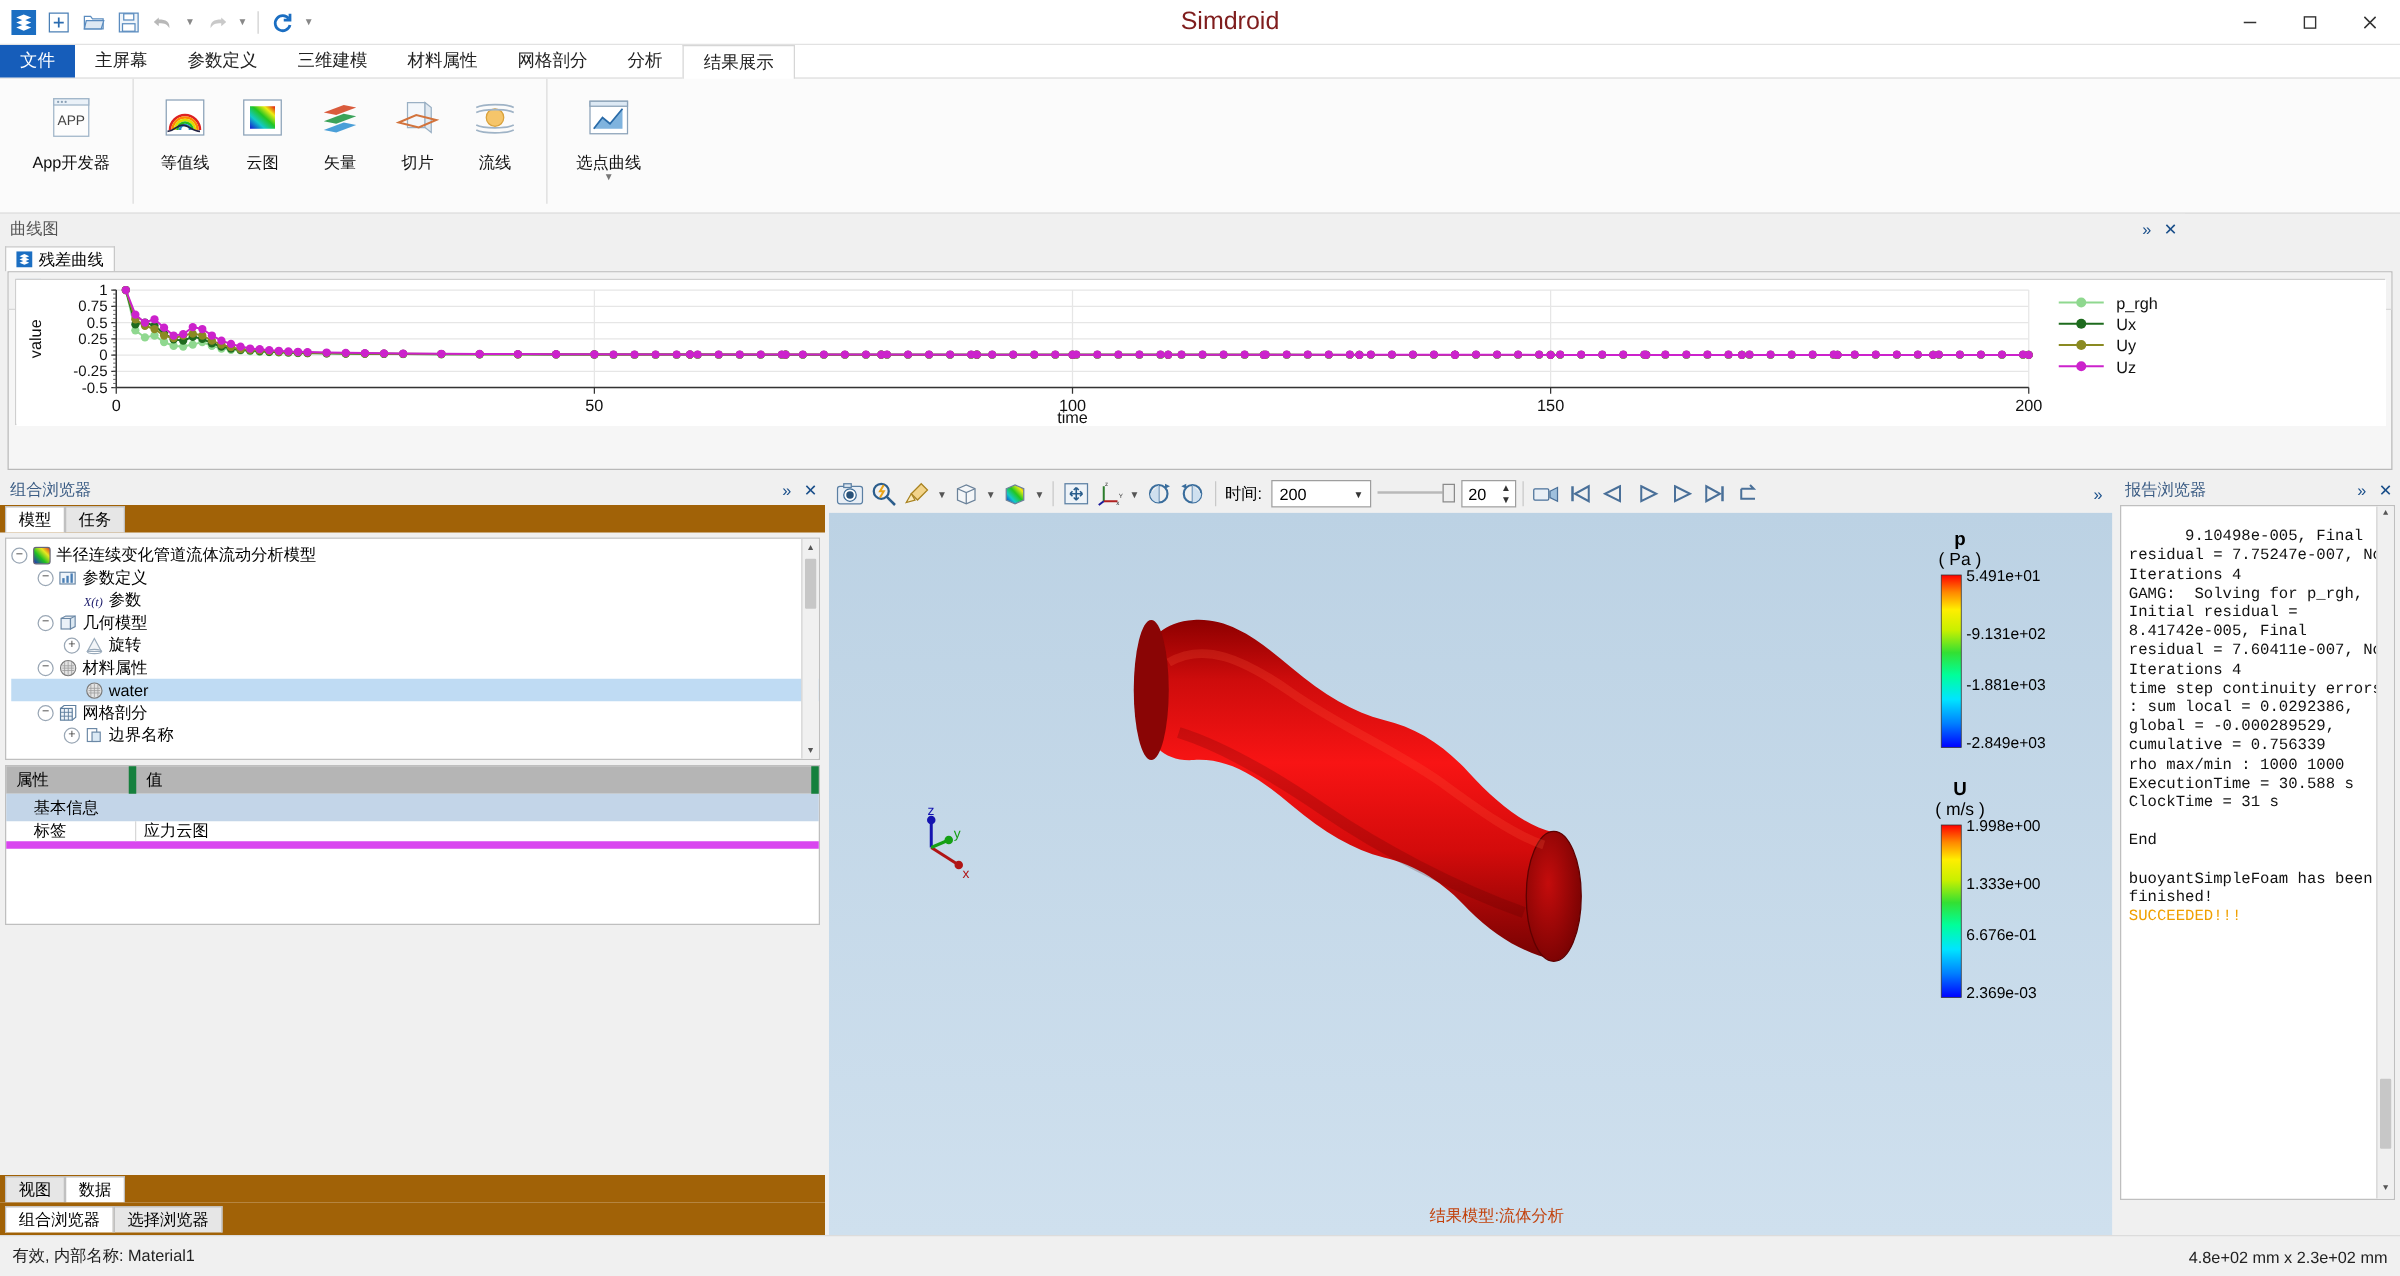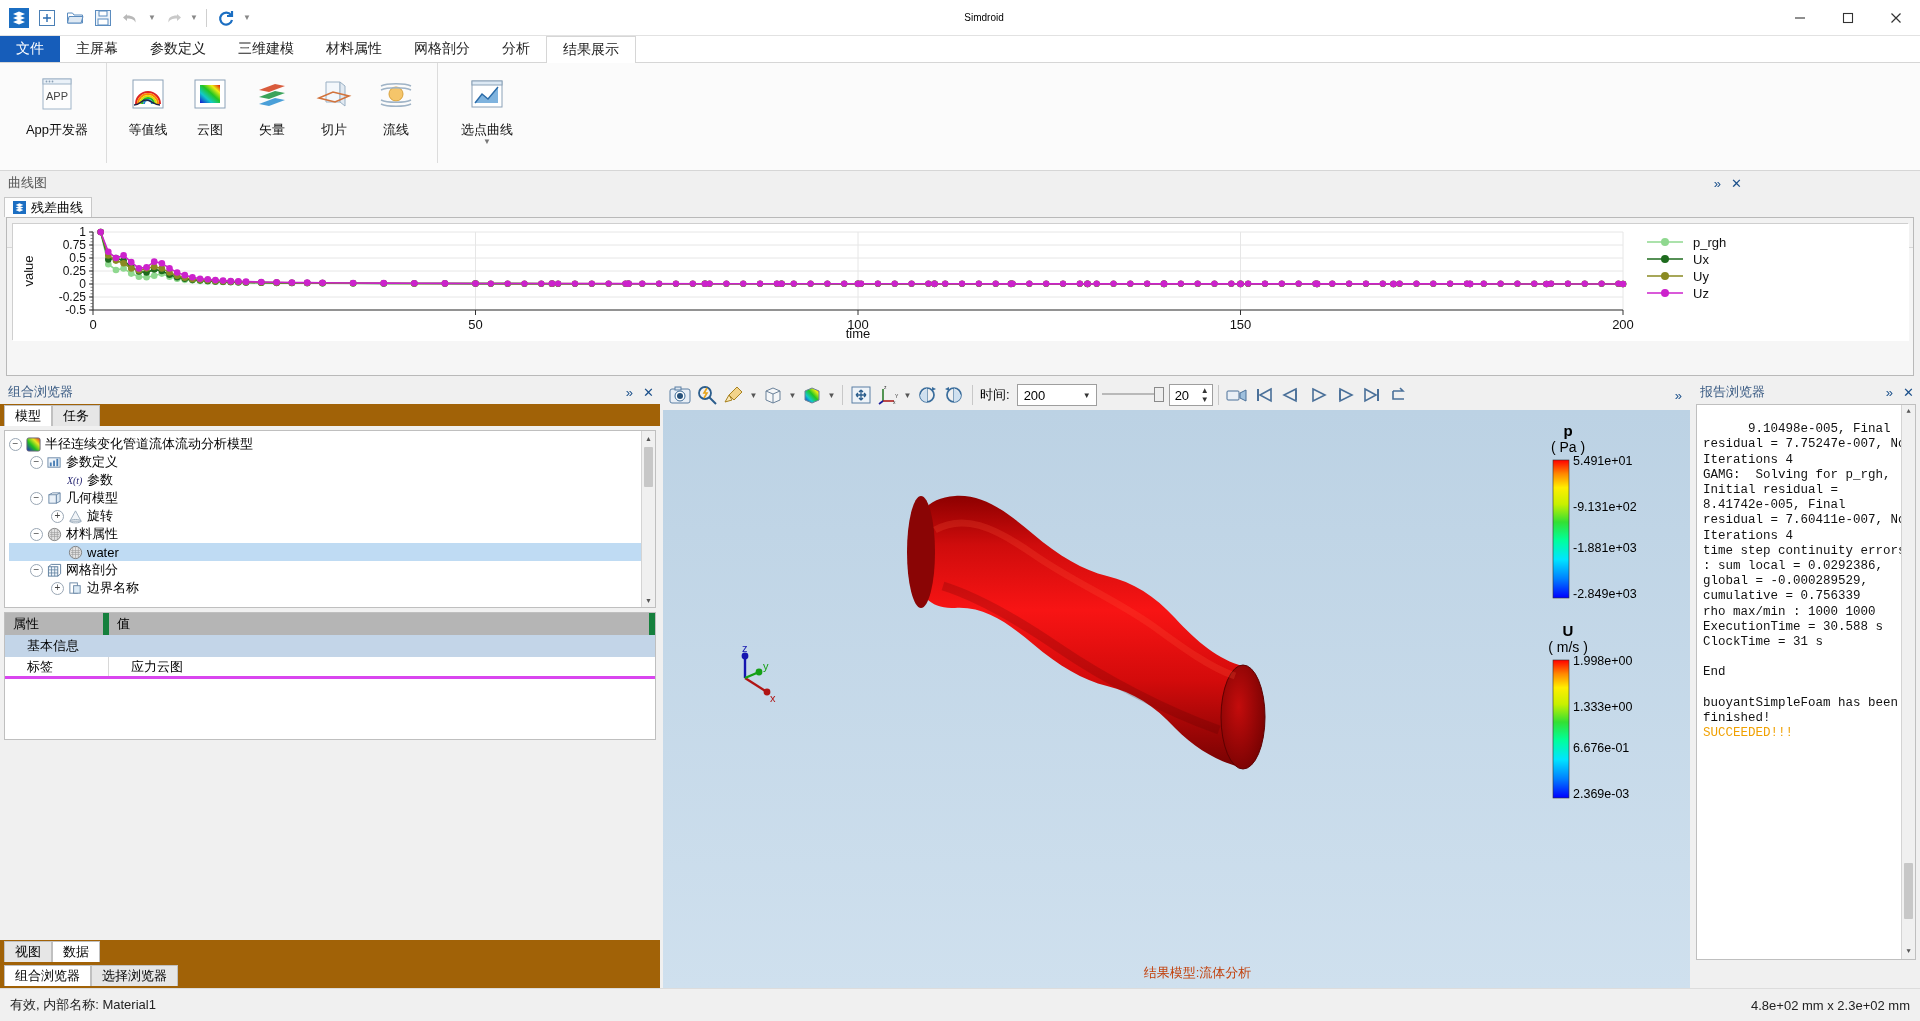--- a/index.html
+++ b/index.html
@@ -22,21 +22,21 @@
   }
   .qat { display:flex; align-items:center; gap:2px; padding-left:6px; }
   .qat-btn {
     width:26px; height:26px; display:flex; align-items:center; justify-content:center;
     cursor:pointer; border-radius:2px;
   }
   .qat-sep { width:1px; height:18px; background:#cfcfcf; margin:0 4px; }
   .qat-caret { font-size:8px; color:#888; width:12px; display:flex; align-items:center; justify-content:center; cursor:pointer;}
   .win-title {
     position:absolute; left:0; right:0; text-align:center;
-    font-size:10px; color:#000000; pointer-events:none;padding-left:48px;
+    font-size:20px; color:#7f1d1d; pointer-events:none;padding-left:48px;
   }
   .win-ctrls { position:absolute; right:0; top:0; height:36px; display:flex; }
   .win-btn { width:48px; height:36px; display:flex; align-items:center; justify-content:center; cursor:pointer; }
 
   
   .ribbon-tabs {
     position:absolute; left:0; top:36px; width:1920px; height:27px;
     background:#ffffff; display:flex; align-items:stretch;
     border-bottom:1px solid #d6d6d6;
     text-align:right;
@@ -133,21 +133,21 @@
   
   .vsb { position:absolute; right:0; top:0; width:14px; bottom:0; background:#f0f0f0; border-left:1px solid #d4d4d4; }
   .vsb .thumb { position:absolute; left:2px; right:2px; background:#c7c7c7; border-radius:1px; }
   .vsb .arr { position:absolute; left:0; right:0; height:14px; display:flex; align-items:center; justify-content:center; font-size:7px; color:#555; }
 
   
   .pgrid { background:#fff; border:1px solid #bfbfbf; font-size:13px; }
   .pg-head { display:flex; height:22px; background:#b5b5b5; color:#000; }
   .pg-head div { display:flex; align-items:center; padding-left:8px; border-right:6px solid #15803d; }
   .pg-group { height:22px; background:#c3d5e8; display:flex; align-items:center; padding-left:22px; }
-  .pg-row { display:flex; height:22px; border-bottom:3px solid #d946ef;gap:16px; }
+  .pg-row { display:flex; height:22px; border-bottom:6px solid #d946ef; }
   .pg-row .k { width:104px; display:flex; align-items:center; padding-left:22px; border-right:1px solid #d8d8d8; position:relative;}
   .pg-row .v { flex:1; display:flex; align-items:center; padding-left:6px; }
 
   
   .vp-toolbar {
     position:absolute; background:#f0f0f0; display:flex; align-items:center;
     height:30px; gap:1px; padding-left:4px;
   }
   .tb-btn { width:26px; height:26px; display:flex; align-items:center; justify-content:center; cursor:pointer; border-radius:2px; }
   .tb-caret { width:11px; font-size:8px; color:#555; display:flex; align-items:center; justify-content:center; cursor:pointer; }

